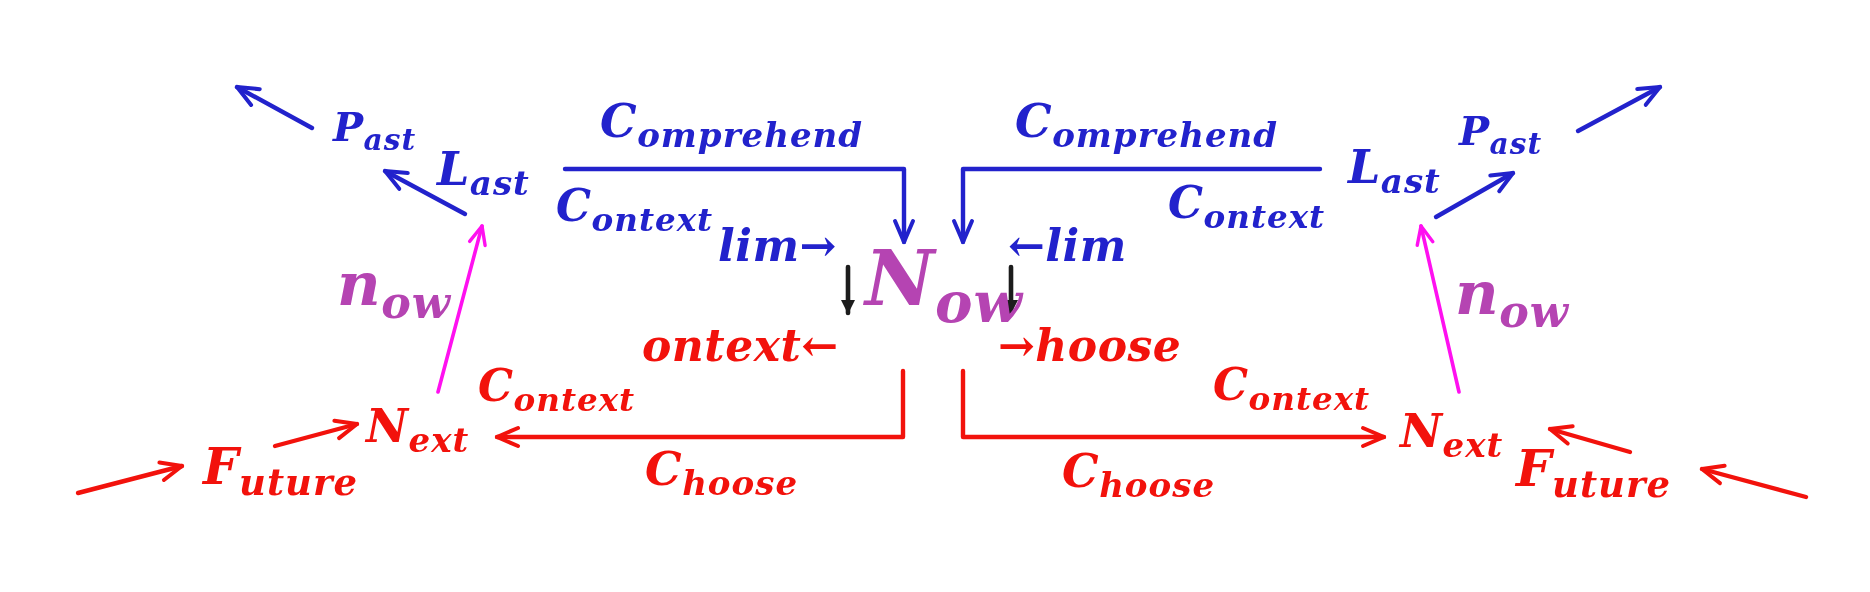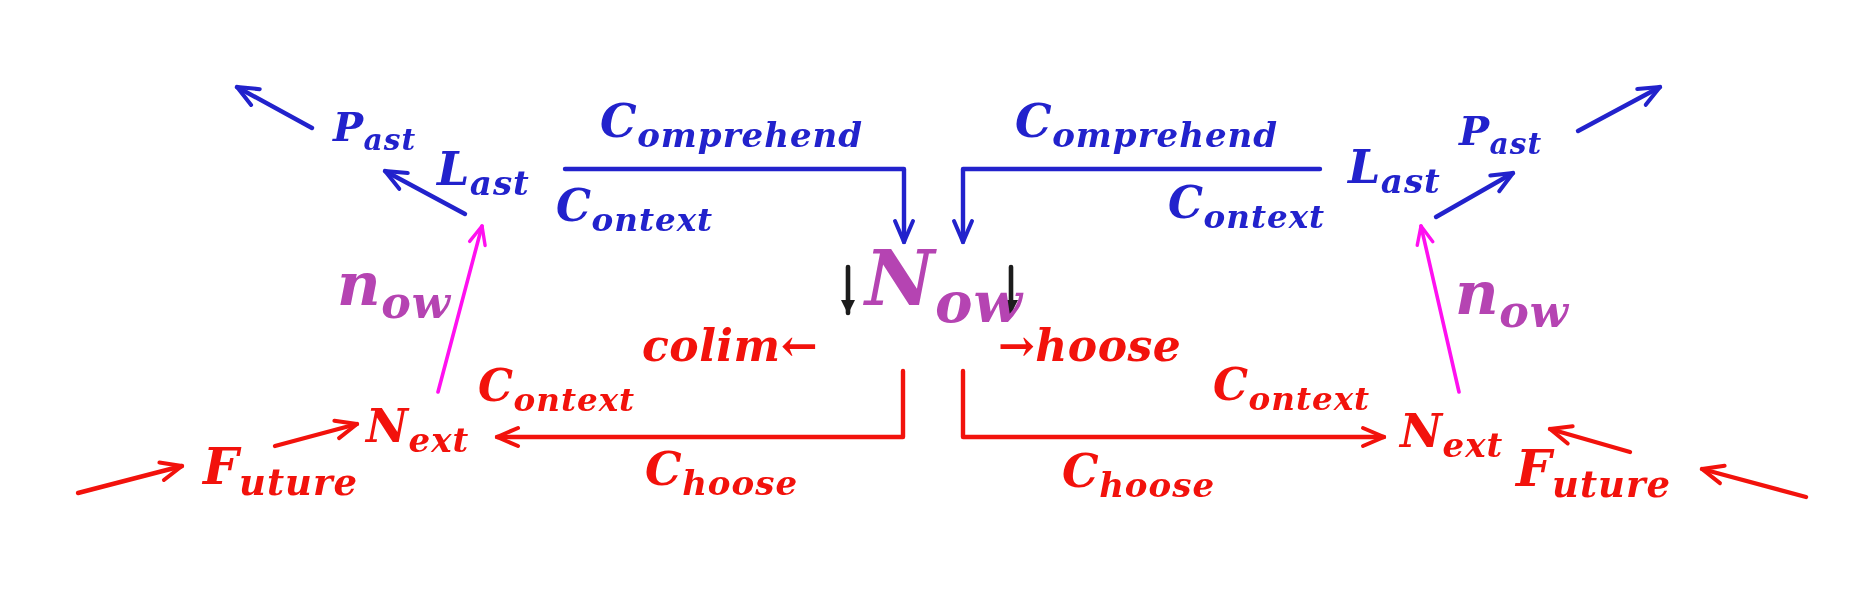--- a/index.html
+++ b/index.html
@@ -82,37 +82,39 @@
   </svg>
 
   <div class="lbl blue" style="left:333px;top:107px;font-size:40px"><span>P</span><span class="sub">ast</span></div>
 
   <div class="lbl blue" style="left:437px;top:146px;font-size:46px"><span>L</span><span class="sub">ast</span></div>
 
   <div class="lbl blue" style="left:600px;top:98px;font-size:46px"><span>C</span><span class="sub">omprehend</span></div>
 
   <div class="lbl blue" style="left:556px;top:184px;font-size:44px"><span>C</span><span class="sub">ontext</span></div>
 
+  <div class="lbl blue" style="left:718px;top:224px;font-size:44px"><span>lim→</span></div>
 
   <div class="lbl blue" style="left:1015px;top:98px;font-size:46px"><span>C</span><span class="sub">omprehend</span></div>
 
   <div class="lbl blue" style="left:1168px;top:181px;font-size:44px"><span>C</span><span class="sub">ontext</span></div>
 
+  <div class="lbl blue" style="left:1008px;top:224px;font-size:44px"><span>←lim</span></div>
 
   <div class="lbl blue" style="left:1348px;top:144px;font-size:46px"><span>L</span><span class="sub">ast</span></div>
 
   <div class="lbl blue" style="left:1459px;top:111px;font-size:40px"><span>P</span><span class="sub">ast</span></div>
 
   <div class="lbl purple" style="left:865px;top:241px;font-size:76px"><span>N</span><span class="sub">ow</span></div>
 
   <div class="lbl purple" style="left:337px;top:254px;font-size:60px"><span>n</span><span class="sub">ow</span></div>
 
   <div class="lbl purple" style="left:1455px;top:263px;font-size:60px"><span>n</span><span class="sub">ow</span></div>
 
-  <div class="lbl red" style="left:642px;top:324px;font-size:44px"><span>colim←</span></div>
+  <div class="lbl red" style="left:642px;top:324px;font-size:44px"><span>ontext←</span></div>
 
   <div class="lbl red" style="left:998px;top:324px;font-size:44px"><span>→hoose</span></div>
 
   <div class="lbl red" style="left:478px;top:364px;font-size:44px"><span>C</span><span class="sub">ontext</span></div>
 
   <div class="lbl red" style="left:645px;top:446px;font-size:46px"><span>C</span><span class="sub">hoose</span></div>
 
   <div class="lbl red" style="left:1213px;top:363px;font-size:44px"><span>C</span><span class="sub">ontext</span></div>
 
   <div class="lbl red" style="left:1062px;top:448px;font-size:46px"><span>C</span><span class="sub">hoose</span></div>

